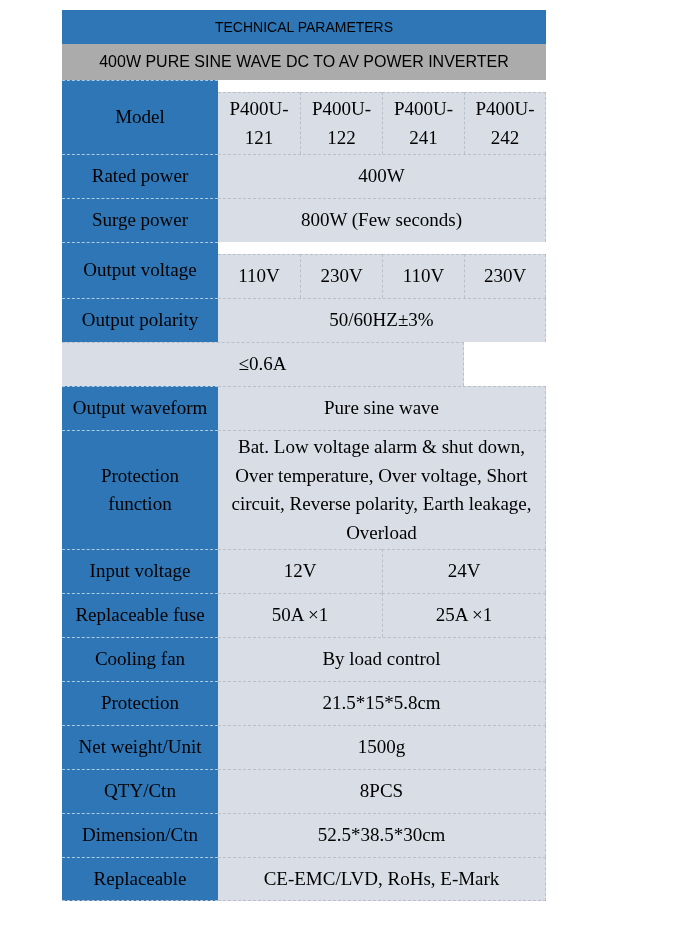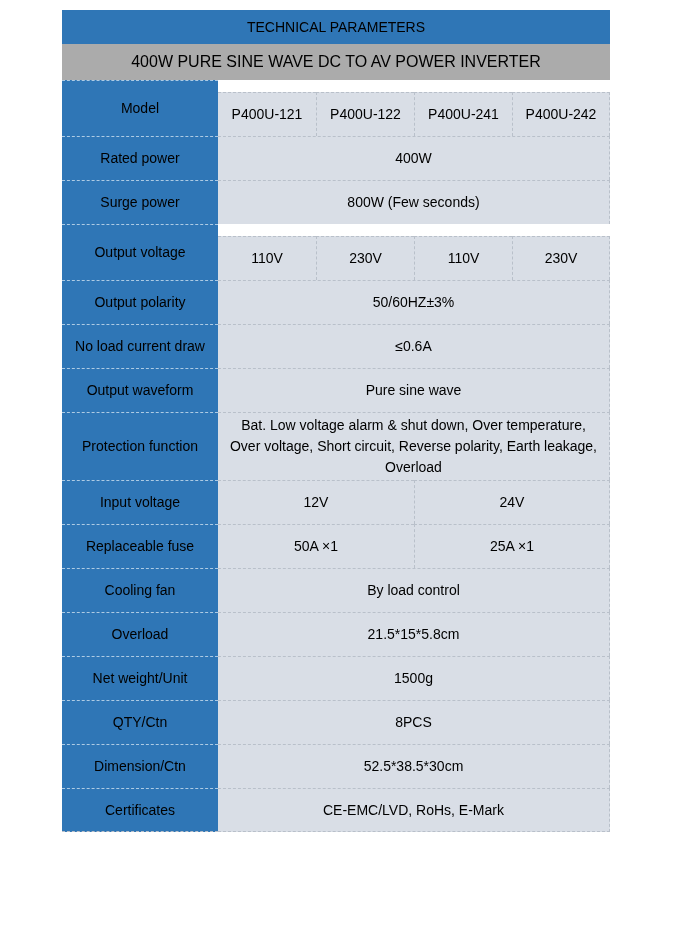--- a/index.html
+++ b/index.html
@@ -22,21 +22,21 @@
   .page {
     position: relative;
     width: 686px;
     height: 930px;
     overflow: hidden;
   }
   .spec-table {
     position: absolute;
     left: 62px;
     top: 10px;
-    width: 548px;
+    width: 484px;
   }
   .title-bar {
     height: 34px;
     background: var(--blue);
     display: flex;
     align-items: center;
     justify-content: center;
     font-size: 14px;
     text-align: center;
   }
@@ -52,23 +52,24 @@
   .row {
     display: grid;
     grid-template-columns: 156px repeat(4, 1fr);
   }
   .cell {
     min-height: 44px;
     display: flex;
     align-items: center;
     justify-content: center;
     text-align: center;
-    font-size: 14px;
+    font-size: 19px;
     line-height: 1.5;
     padding: 2px 8px;
+    font-family: Liberation Serif, serif;
   }
   .label {
     background: var(--blue);
     border-top: 1px dashed var(--divider-blue);
     grid-column: span 1;
   }
   .value {
     background: var(--cellbg);
     border-top: 1px dashed var(--divider);
   }
@@ -114,21 +115,20 @@
       <div class="cell value v1 sep">110V</div>
       <div class="cell value v1 sep last">230V</div>
     </div>
 
     <div class="row">
       <div class="cell label">Output polarity</div>
       <div class="cell value v4 last">50/60HZ±3%</div>
     </div>
 
     <div class="row">
-      <div class="cell label">No load current draw</div>
       <div class="cell value v4 last">≤0.6A</div>
     </div>
 
     <div class="row">
       <div class="cell label">Output waveform</div>
       <div class="cell value v4 last">Pure sine wave</div>
     </div>
 
 
     <div class="row row-tall">
@@ -147,38 +147,38 @@
       <div class="cell value v2">50A ×1</div>
       <div class="cell value v2 sep last">25A ×1</div>
     </div>
 
     <div class="row">
       <div class="cell label">Cooling fan</div>
       <div class="cell value v4 last">By load control</div>
     </div>
 
     <div class="row">
-      <div class="cell label">Overload</div>
+      <div class="cell label">Protection</div>
       <div class="cell value v4 last">21.5*15*5.8cm</div>
     </div>
 
     <div class="row">
       <div class="cell label">Net weight/Unit</div>
       <div class="cell value v4 last">1500g</div>
     </div>
 
     <div class="row">
       <div class="cell label">QTY/Ctn</div>
       <div class="cell value v4 last">8PCS</div>
     </div>
 
     <div class="row">
       <div class="cell label">Dimension/Ctn</div>
       <div class="cell value v4 last">52.5*38.5*30cm</div>
     </div>
 
     <div class="row">
-      <div class="cell label">Certificates</div>
+      <div class="cell label">Replaceable</div>
       <div class="cell value v4 last">CE-EMC/LVD, RoHs, E-Mark</div>
     </div>
 
   </div>
 </div>
 
 </body></html>

